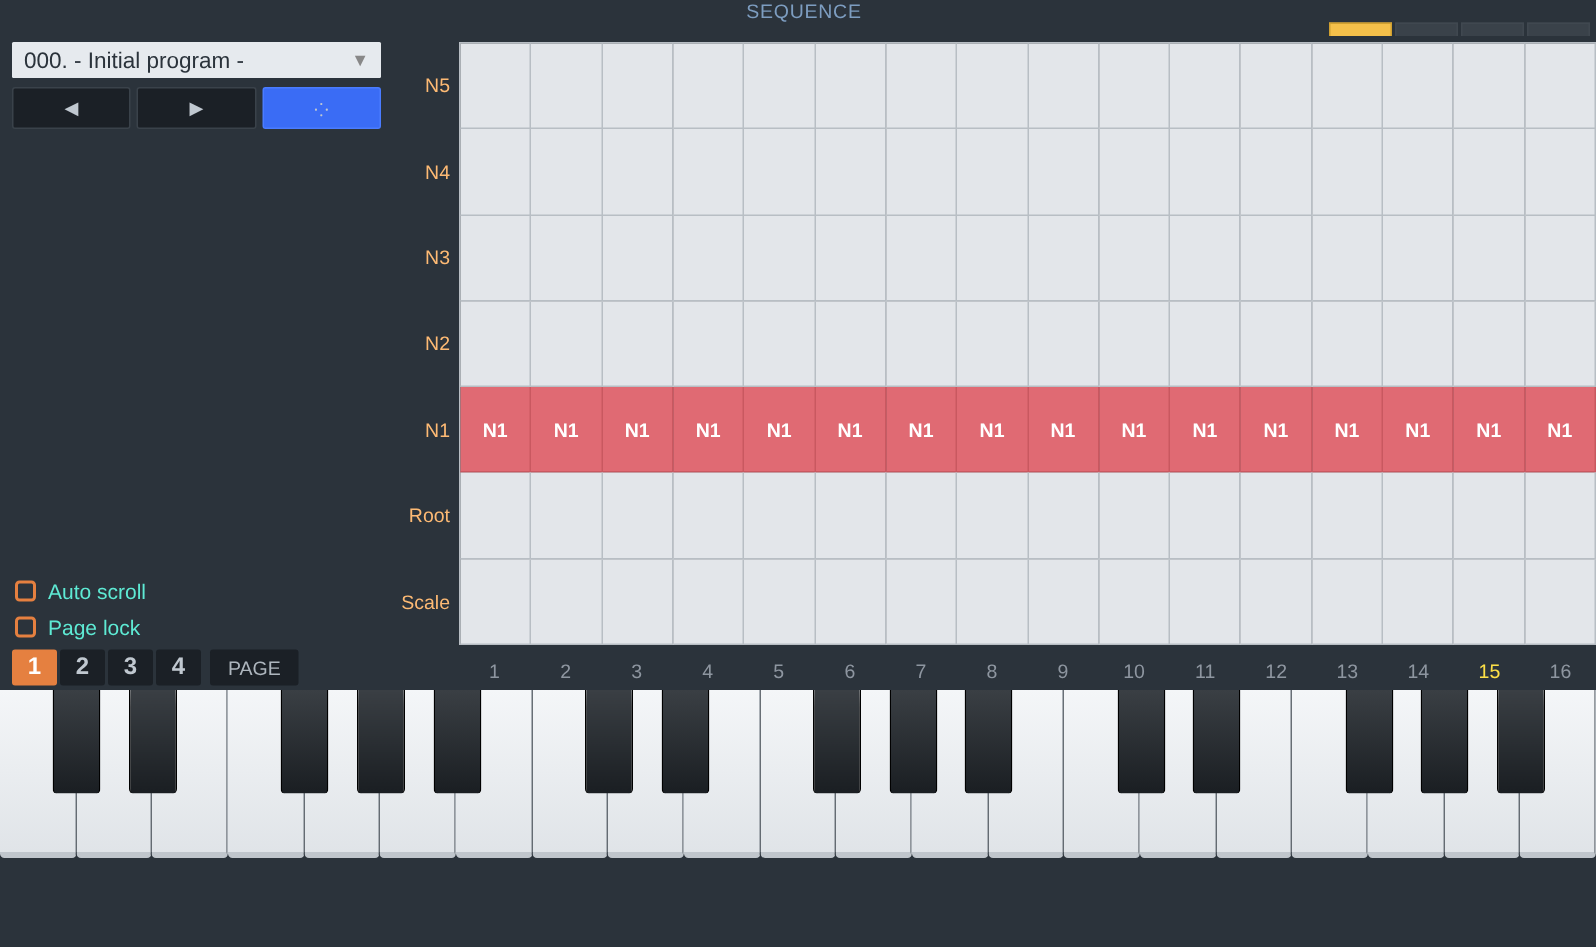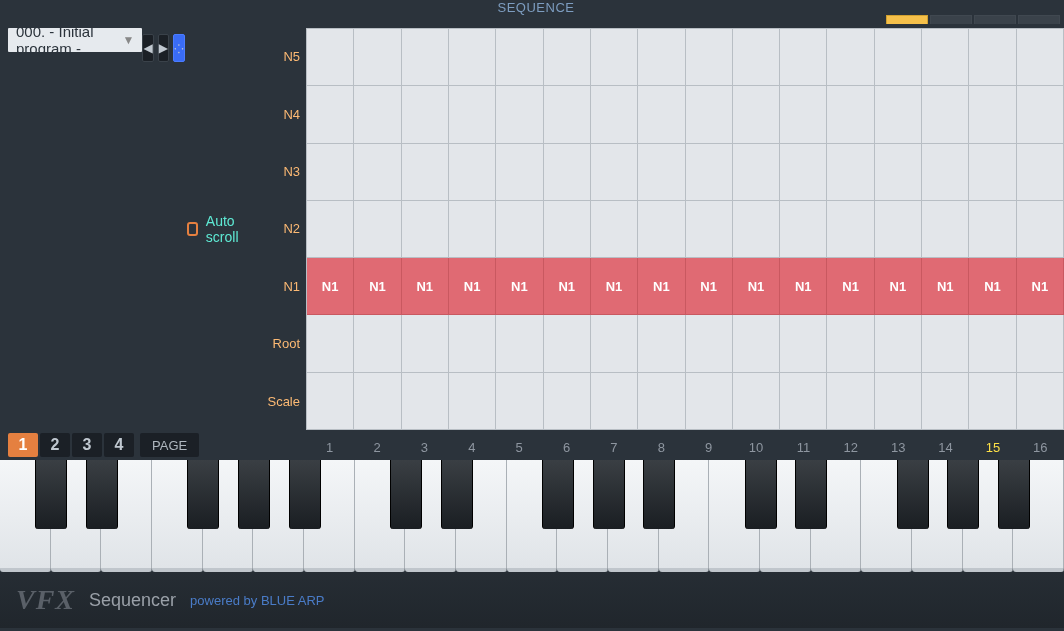--- a/index.html
+++ b/index.html
@@ -9,21 +9,21 @@
   
   .topbar { display: flex; align-items: center; height: 24px; background: #2b333b; padding: 0 4px; flex-direction: column; }
   .topbar-title { color: #7d9dc0; font-size: 13px; font-weight: normal; padding-left: 8px; letter-spacing: 0.5px; }
   .topbar-right { margin-left: auto; display: flex; gap: 2px; align-items: center; }
   .status-box { width: 42px; height: 14px; border: 1px solid #404850; background: #3a424a; }
   .status-box.active { background: #f5c04a; border-color: #d0a030; }
 
   
   .main { display: flex; flex: 0 0 406px; }
 
-  .sidebar { width: 262px; background: #2b333b; display: flex; padding: 4px 8px 0 8px; }
+  .sidebar { width: 262px; background: #2b333b; display: flex; flex-direction: column; padding: 4px 8px 0 8px; }
   .program-select { display: flex; align-items: center; background: #e6eaee; height: 24px; padding: 0 8px; border-radius: 1px; font-size: 15px; color: #2b333b; cursor: pointer; }
   .program-select .chevron { margin-left: auto; color: #888; font-size: 12px; }
   .nav-row { display: flex; gap: 4px; margin-top: 6px; }
   .nav-btn { flex: 1; height: 28px; background: #1b2026; border: 1px solid #3a424a; border-radius: 2px; display: flex; align-items: center; justify-content: center; cursor: pointer; color: #c0c8d0; font-size: 12px; }
   .nav-btn.sync { background: #3a6cf5; border-color: #4a7cff; }
   .sidebar-spacer { flex: 1; }
   .option-row { display: flex; align-items: center; gap: 8px; padding: 4px 2px; }
   .option-check { width: 14px; height: 14px; border: 2px solid #e58040; border-radius: 3px; background: transparent; cursor: pointer; }
   .option-label { color: #5eead4; font-size: 14px; }
 
@@ -89,20 +89,24 @@
           <span>▶</span>
         </div>
         <div class="nav-btn sync">
           <span>⁘</span>
         </div>
       </div>
       <div class="sidebar-spacer"></div>
       <div class="option-row">
         <div class="option-check"></div>
         <span class="option-label">Auto scroll</span>
+      </div>
+      <div class="option-row">
+        <div class="option-check"></div>
+        <span class="option-label">Page lock</span>
       </div>
     </div>
 
     <div class="gridwrap">
       <div class="grid">
         <div class="row-labels" id="row-labels">
             <div class="row-label">N5</div>
             <div class="row-label">N4</div>
             <div class="row-label">N3</div>
             <div class="row-label">N2</div>
@@ -306,19 +310,14 @@
         <div class="black-key" style="left: 55.7143%;"></div>
         <div class="black-key" style="left: 60.4762%;"></div>
         <div class="black-key" style="left: 70%;"></div>
         <div class="black-key" style="left: 74.7619%;"></div>
         <div class="black-key" style="left: 84.2857%;"></div>
         <div class="black-key" style="left: 89.0476%;"></div>
         <div class="black-key" style="left: 93.8095%;"></div>
       </div>
   </div>
 
-  <div class="footer">
-    <span class="footer-logo">VFX</span>
-    <span class="footer-name">Sequencer</span>
-    <span class="footer-credit">powered by BLUE ARP</span>
-  </div>
 
 </div>
 
 </body></html>

